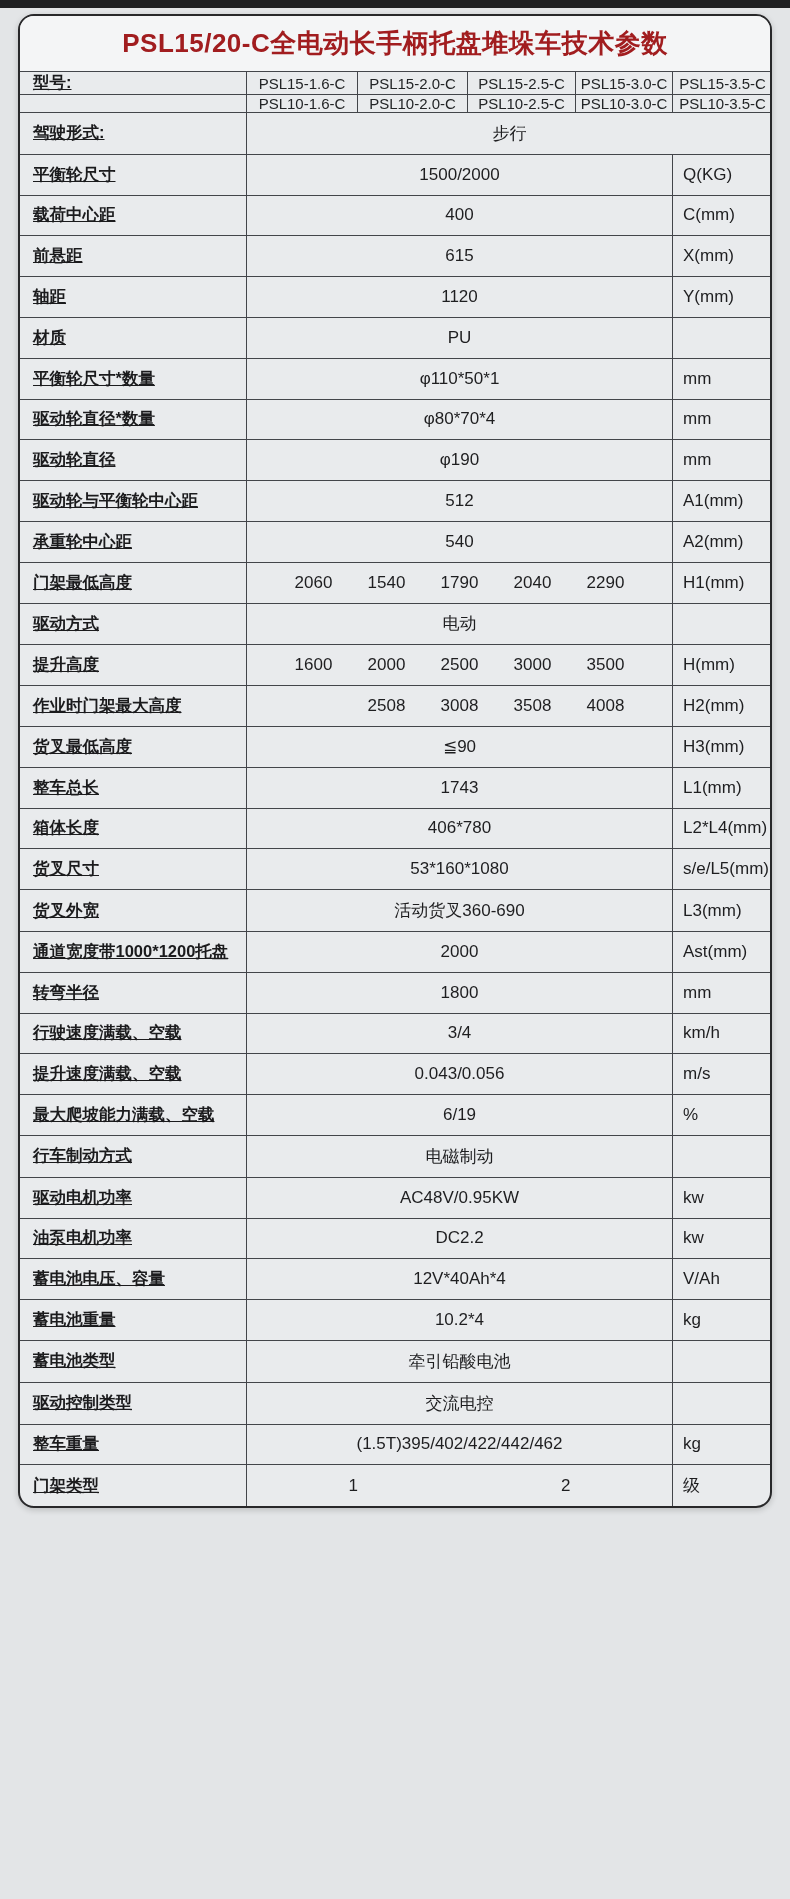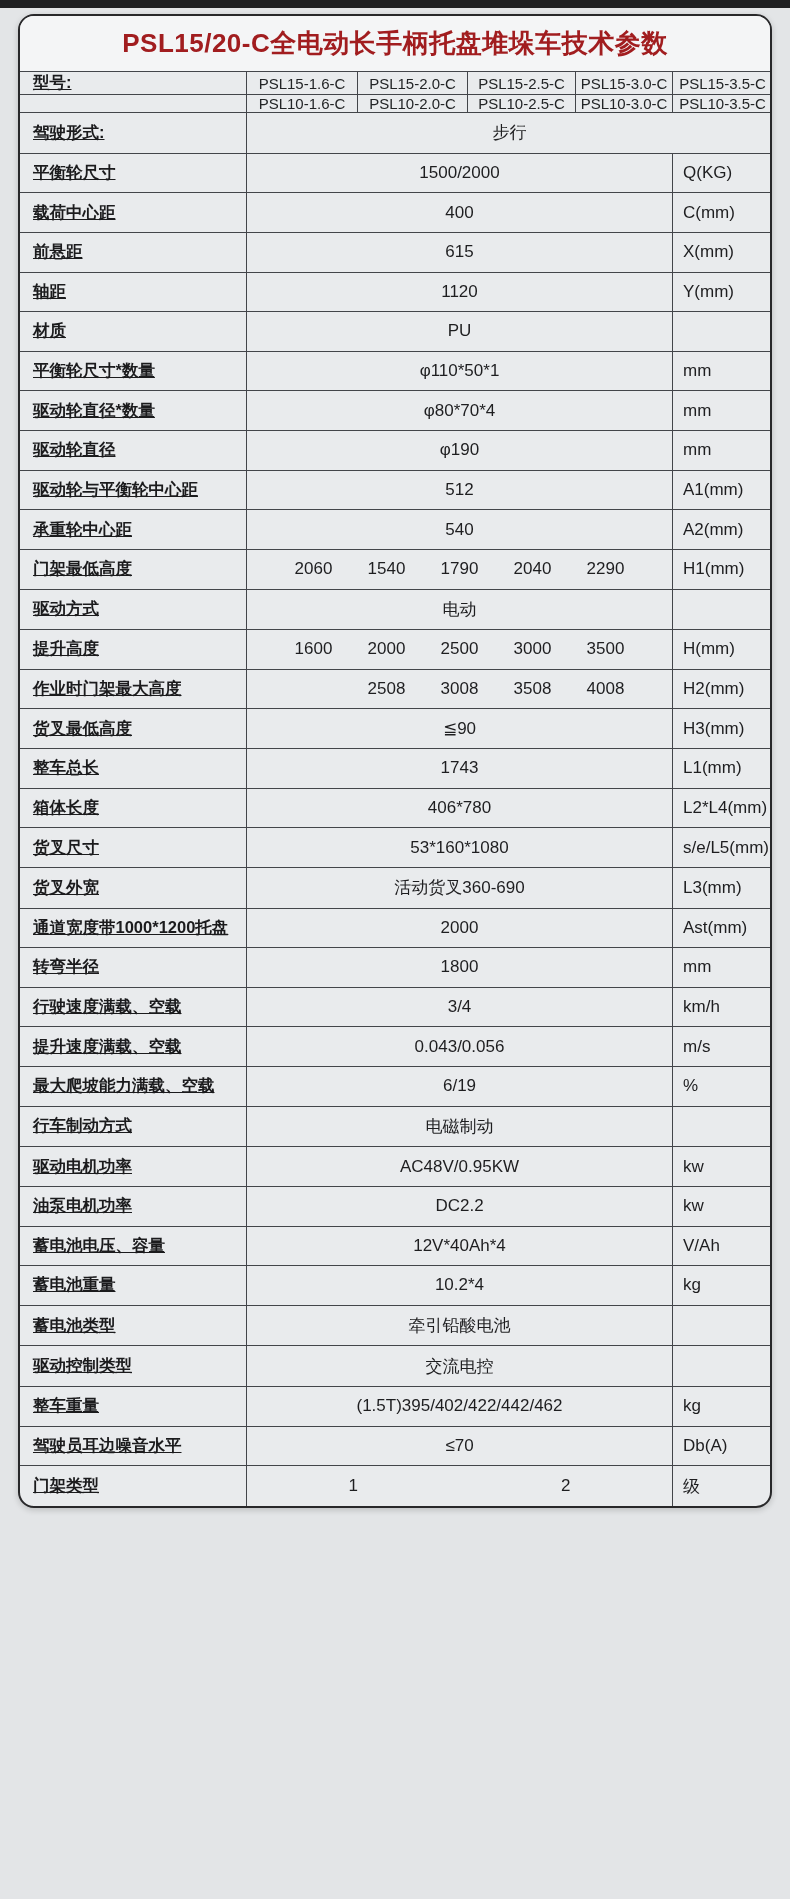--- a/index.html
+++ b/index.html
@@ -271,25 +271,20 @@
         <div class="label-cell">驱动控制类型</div>
         <div class="value-cell single">交流电控</div>
         <div class="unit-cell"></div>
       </div>
       <div class="t-row param-row">
         <div class="label-cell">整车重量</div>
         <div class="value-cell single">(1.5T)395/402/422/442/462</div>
         <div class="unit-cell">kg</div>
       </div>
       <div class="t-row param-row">
-        <div class="label-cell">驾驶员耳边噪音水平</div>
-        <div class="value-cell single">≤70</div>
-        <div class="unit-cell">Db(A)</div>
-      </div>
-      <div class="t-row param-row">
         <div class="label-cell">门架类型</div>
         <div class="value-cell dual">
           <div class="value-slot">1</div>
           <div class="value-slot">2</div>
         </div>
         <div class="unit-cell">级</div>
       </div>
     </div>
 </div>
 

